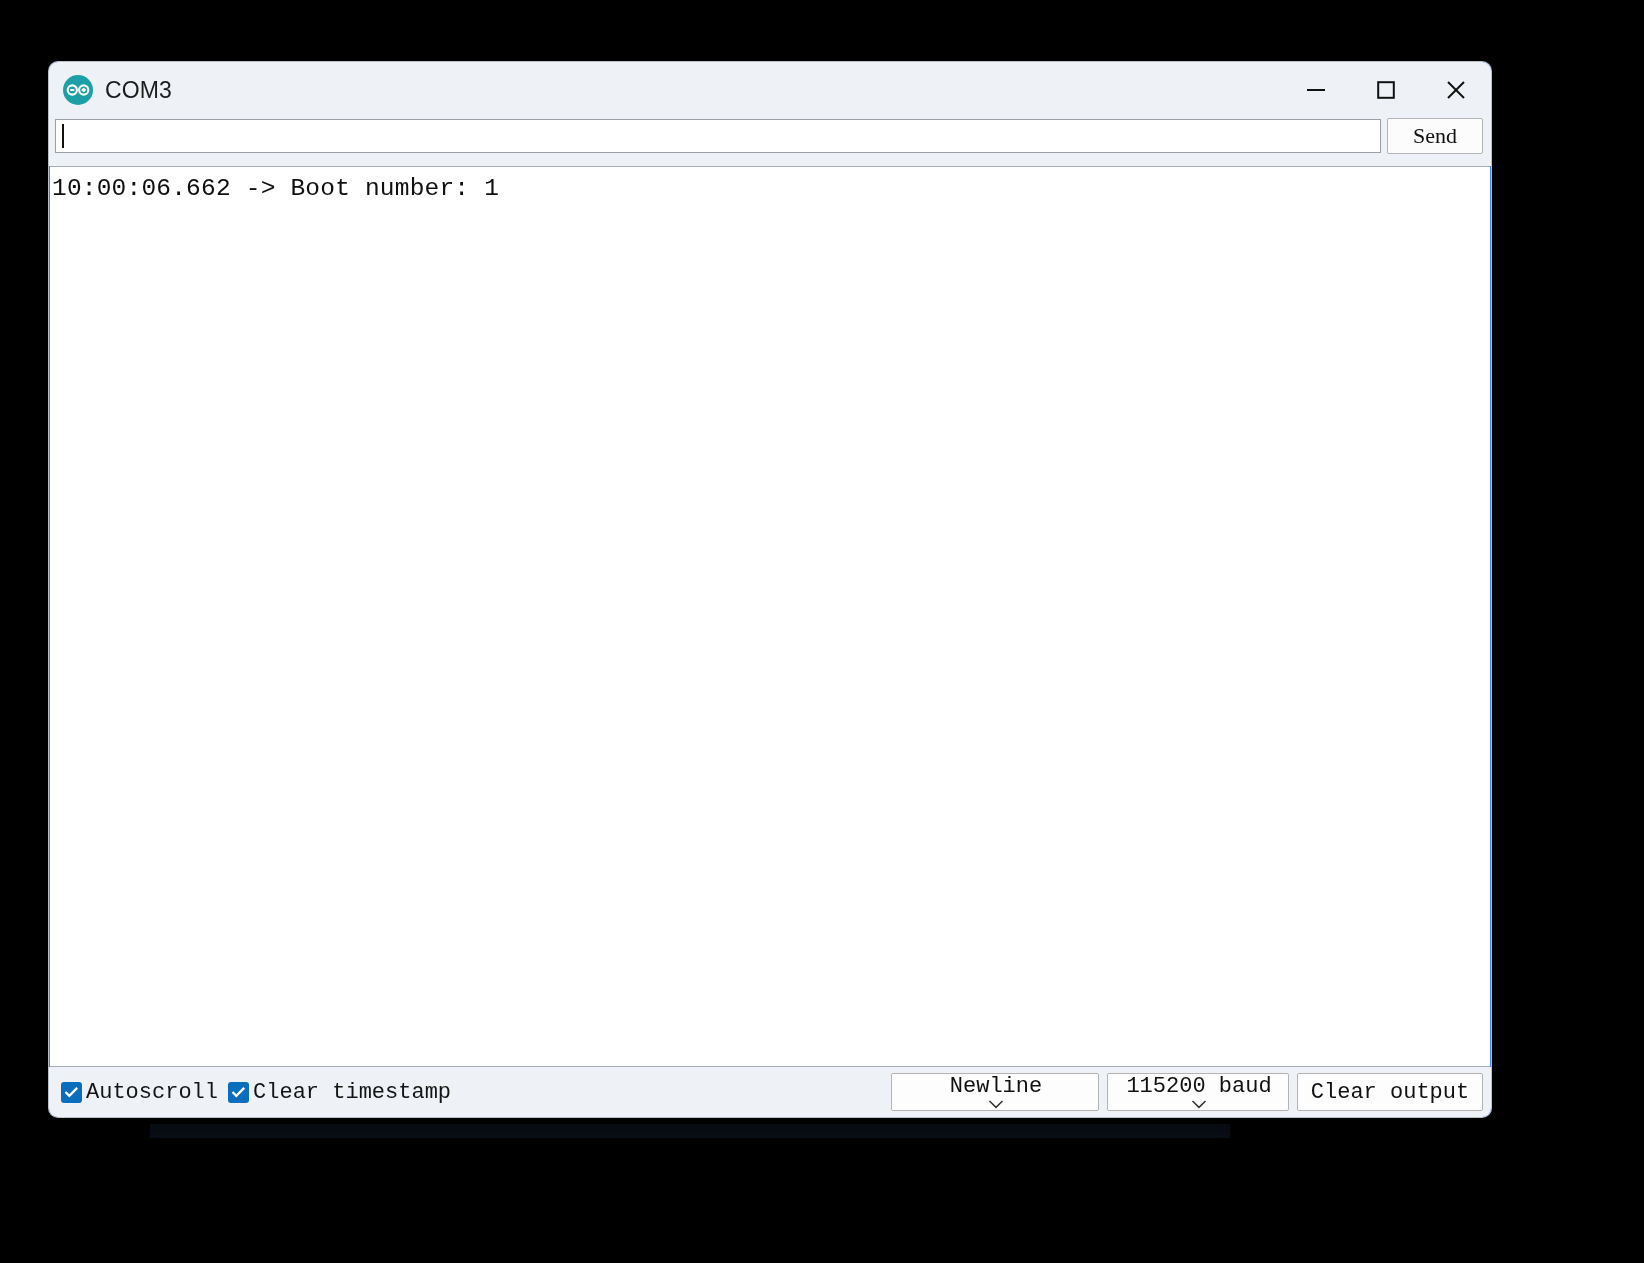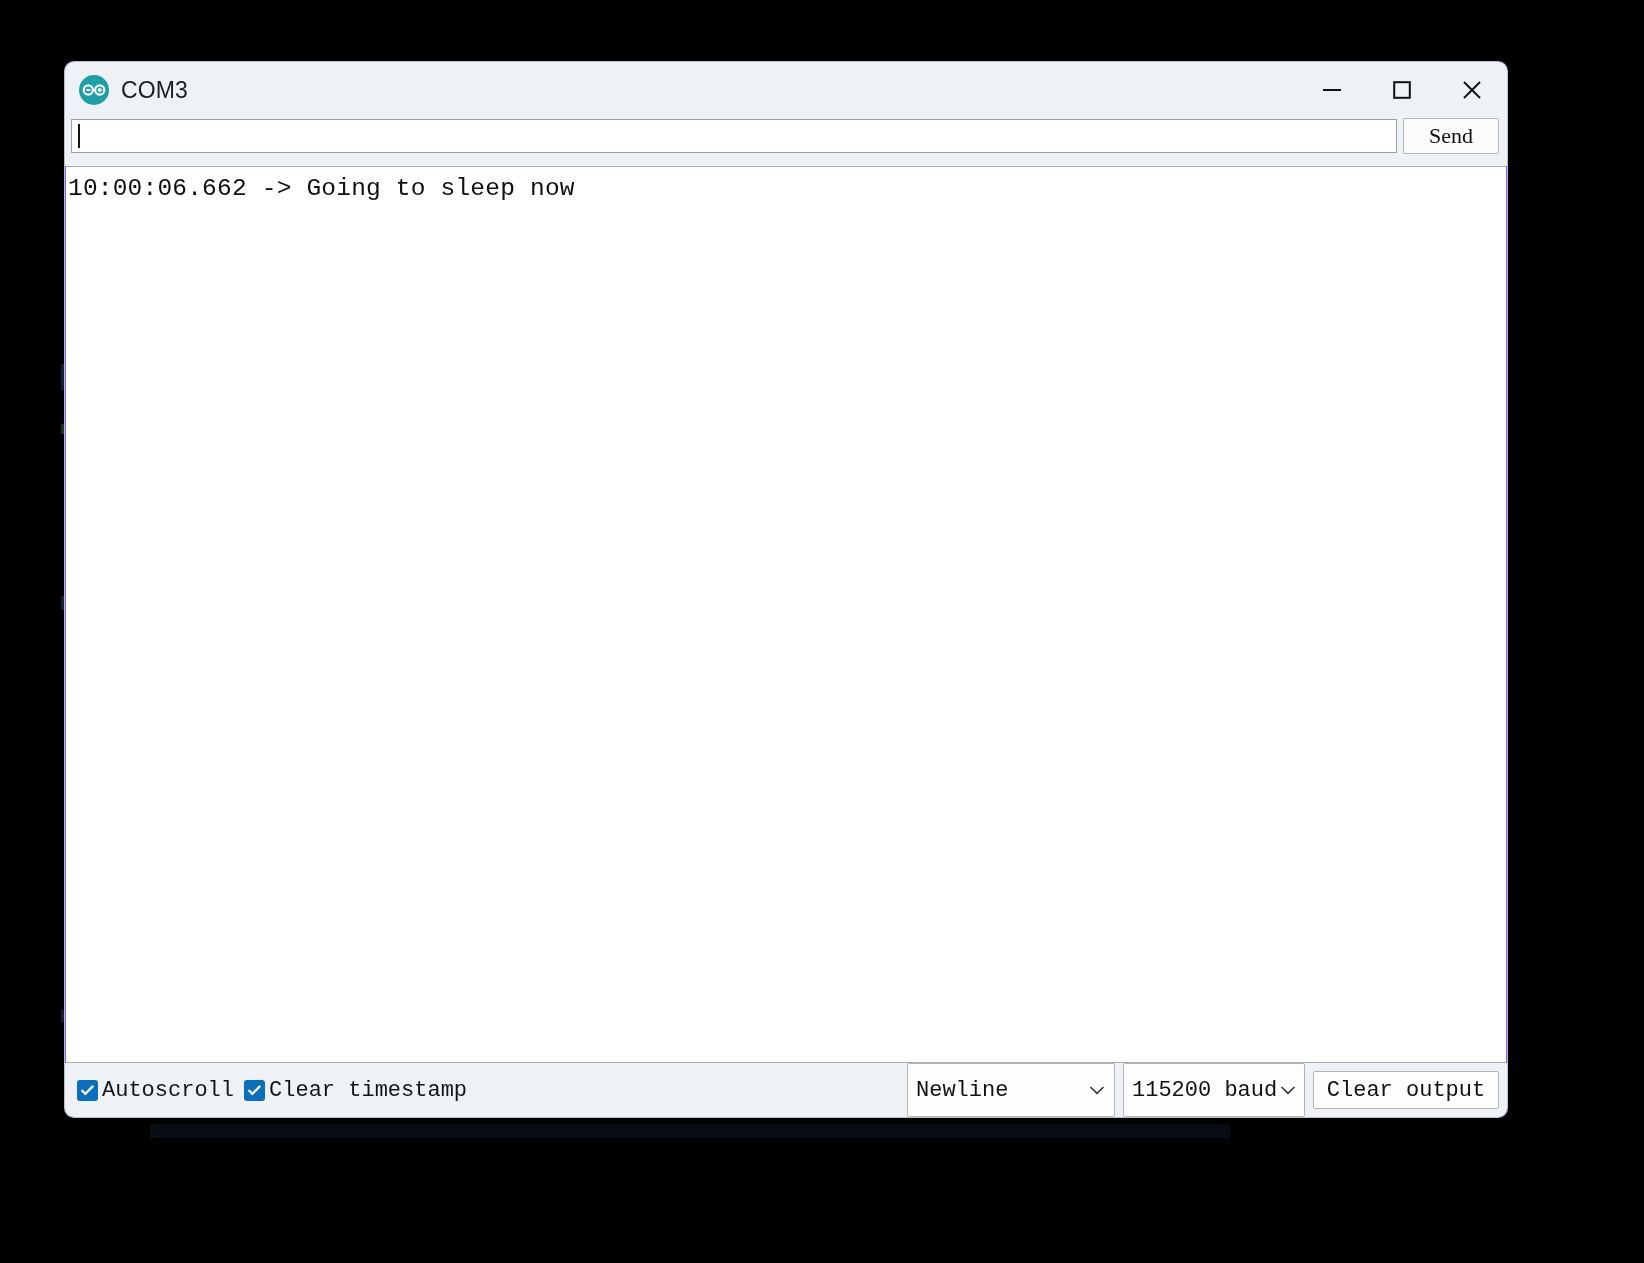--- a/index.html
+++ b/index.html
@@ -24,25 +24,25 @@
   .ghost {
     position: absolute;
     background: #2f4f6b;
     opacity: 0.55;
   }
   .ghost-strip { position: absolute; opacity: .35; }
 
   
   #serial-window {
     position: absolute;
-    left: 65px;
+    left: 49px;
     top: 62px;
     width: 1442px;
     height: 1055px;
-    background: #8b5cf6;
+    background: #3b82f6;
     border-radius: 9px;
     box-shadow: 0 0 0 1px #b9bfc7, 0 6px 22px rgba(0,0,0,.55);
     overflow: hidden;
     display: flex;
     flex-direction: column;
   }
 
   
   #titlebar {
     height: 56px;
@@ -174,29 +174,30 @@
   }
   .cb-box svg { display: block; }
   .cb-label {
     font-family: "Liberation Mono", monospace;
     font-size: 22px;
     color: #141414;
   }
   #bottom-spacer { flex: 1 1 auto; }
 
   .dropdown {
-    height: 54px;
+    height: 38px;
     background: #fdfdfd;
     border: 1px solid #b4b4b4;
     border-radius: 2px;
     display: flex;
     align-items: center;
     padding: 0 6px 0 8px;
     margin-left: 8px;
     cursor: default;
+    flex-direction: column;
   }
   .dd-text {
     font-family: "Liberation Mono", monospace;
     font-size: 22px;
     color: #111;
     flex: 1 1 auto;
     white-space: nowrap;
   }
   .dd-arrow { flex: 0 0 22px; display: flex; justify-content: center; }
   #dd-lineending { width: 208px; }
@@ -269,21 +270,21 @@
 
     <div id="sendrow">
       <div id="send-input">
         <span class="caret"></span>
         <span class="val"></span>
       </div>
       <div id="send-button">Send</div>
     </div>
 
     <div id="console">
-      <div class="log-line">10:00:06.662 -&gt; Going to sleep now</div>
+      <div class="log-line">10:00:06.662 -&gt; Boot number: 1</div>
     </div>
 
     <div id="bottombar">
       <div class="cb-wrap">
         <span class="cb-box">
           <svg width="15" height="12" viewBox="0 0 15 12">
               <polyline points="1.5,6 5.3,9.8 13.2,1.9" fill="none" stroke="#fff" stroke-width="2.3"></polyline>
             </svg>
         </span>
         <span class="cb-label">Autoscroll</span>

